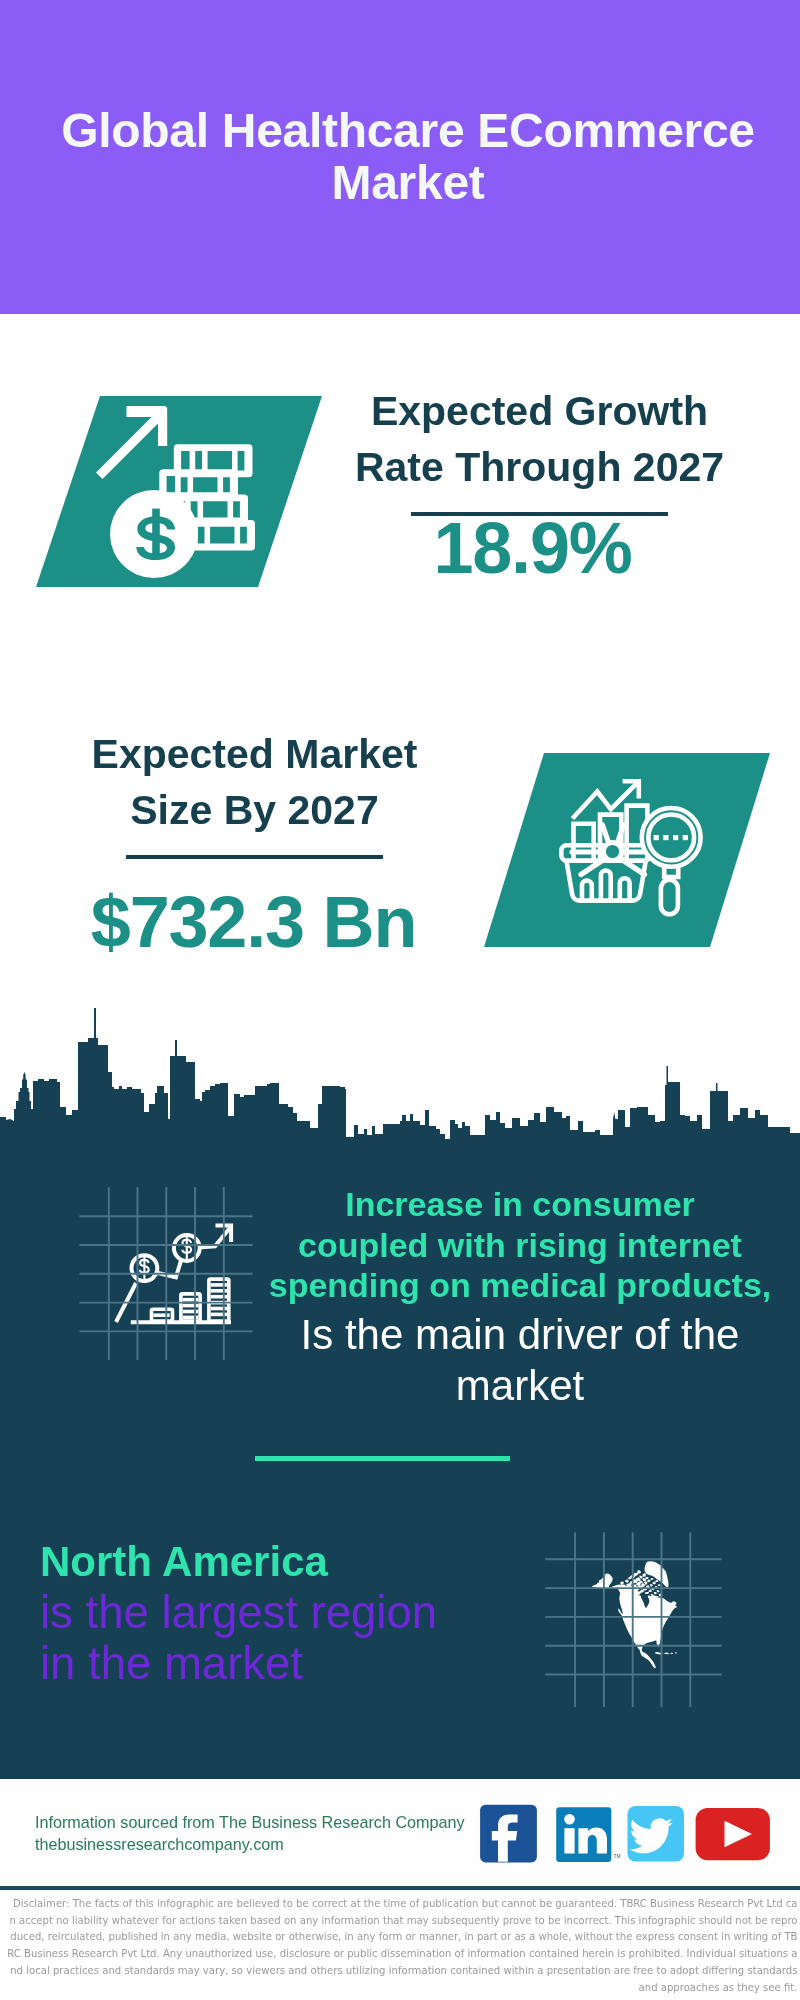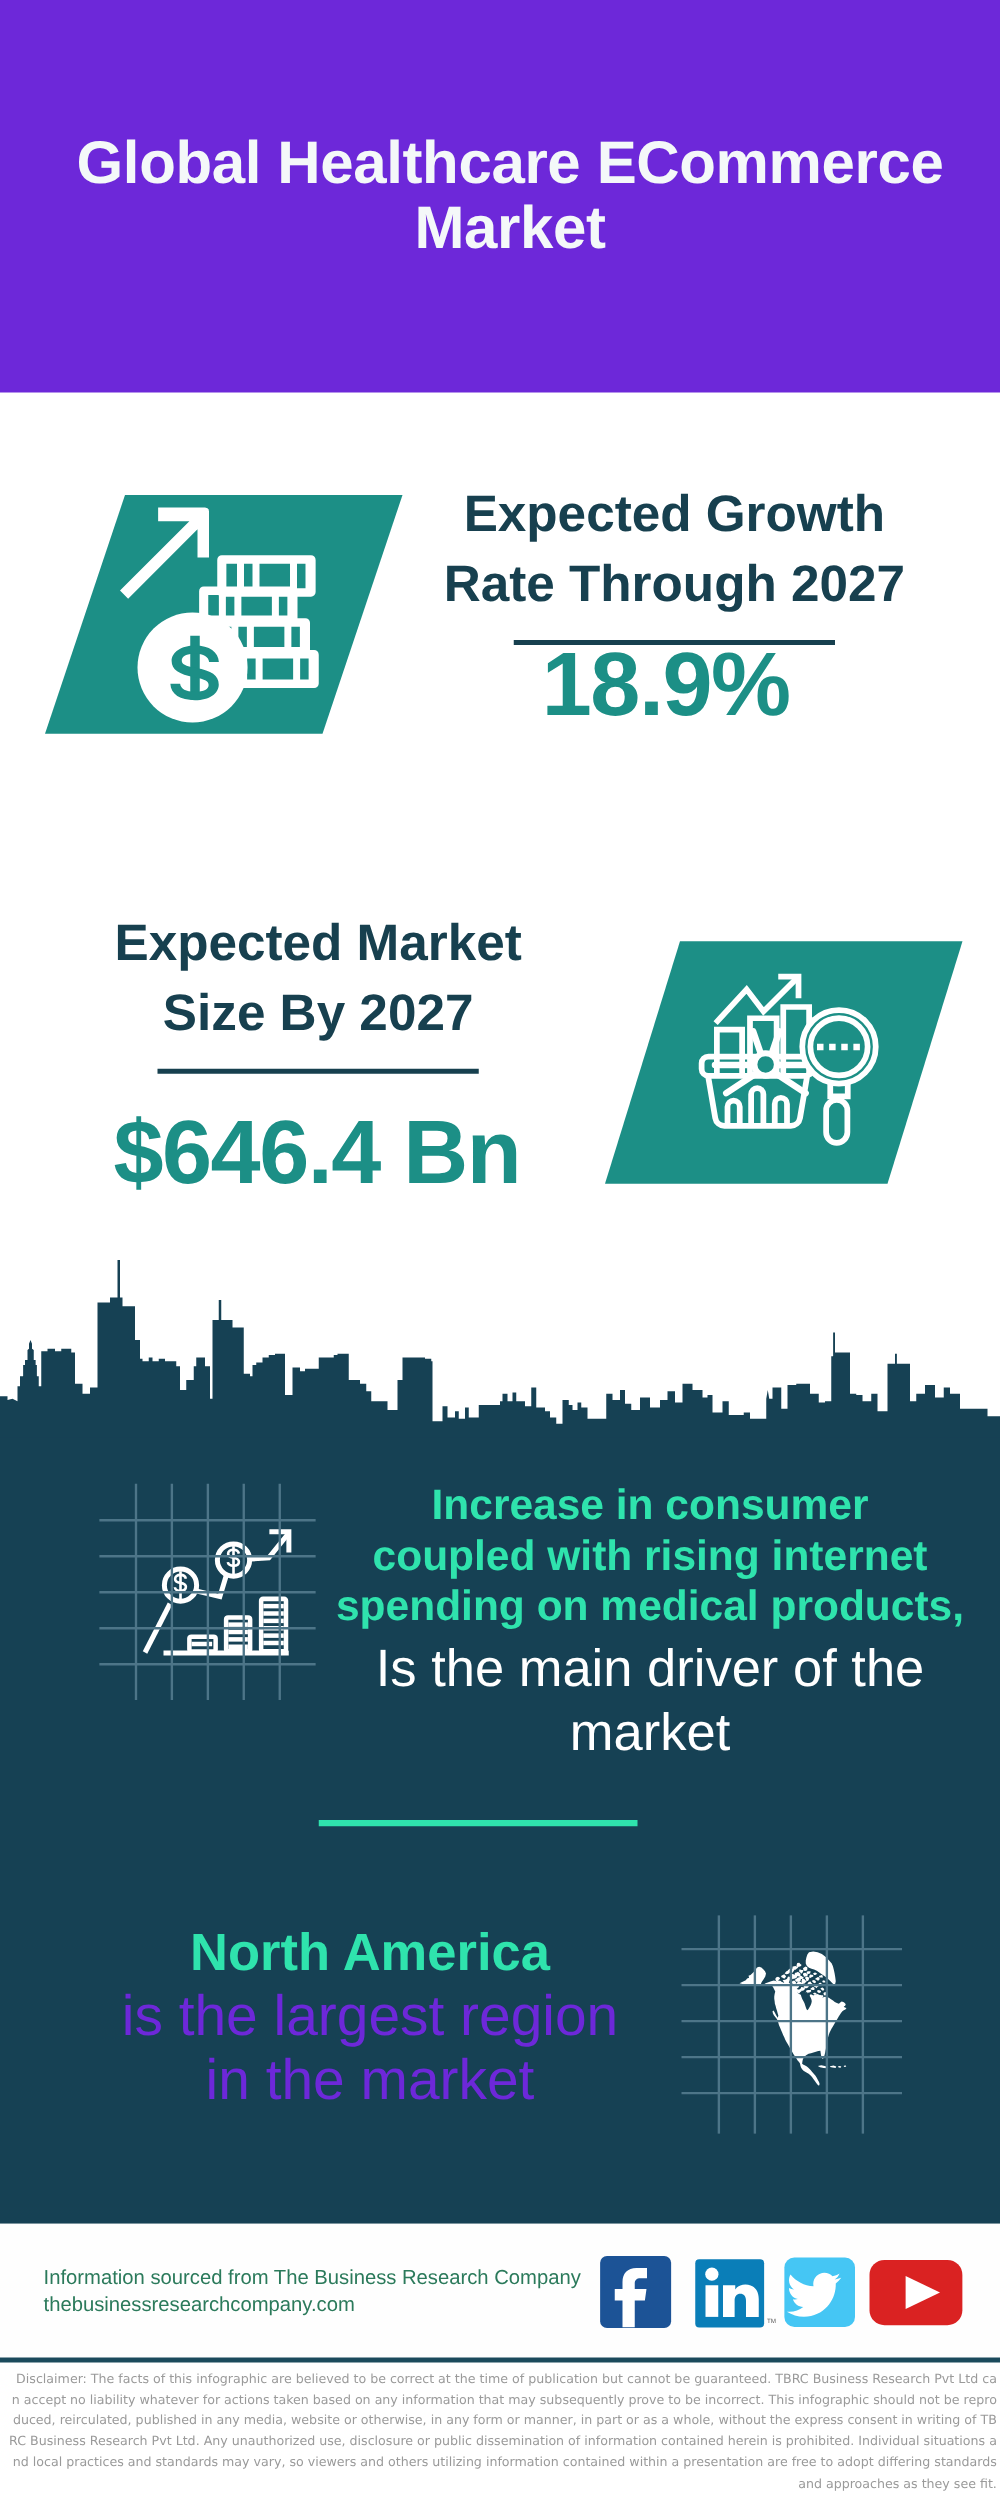--- a/index.html
+++ b/index.html
@@ -8,21 +8,21 @@
     font-family: "Liberation Sans", sans-serif;
     background:#ffffff;
     overflow:hidden;
     -webkit-font-smoothing: antialiased;
   }
   .page { position:relative; width:800px; height:2000px; background:#fff; }
 
   
   .header {
     position:absolute; left:0; top:0; width:800px; height:314px;
-    background:#6d28d9;
+    background:#8b5cf6;
   }
   .header-title {
     color:#f4f8f9;
     font-size:48px;
     font-weight:bold;
     line-height:52px;
     text-align:center;
     position:absolute; left:28px; top:105px; width:760px;
     letter-spacing:-0.3px;
   }
@@ -67,21 +67,21 @@
     color:#2FE3AD; font-weight:bold; font-size:34px; line-height:40.5px;
   }
   .driver-white {
     color:#ffffff; font-size:42px; line-height:51.4px; font-weight:400; padding-top:3px;
   }
   .driver-rule {
     position:absolute; left:255px; top:1456px; width:255px; height:5px; background:#2FE3AD;
   }
 
   .region {
-    position:absolute; left:40px; top:1538px; width:512px; text-align:center;
+    position:absolute; left:40px; top:1538px; width:512px; text-align:left;
   }
   .region-green { color:#2FE3AD; font-weight:bold; font-size:42px; line-height:47px; }
   .region-white { color:#6d28d9; font-size:45.5px; line-height:51.3px; font-weight:400; padding-top:2px; }
 
   
   .footer {
     position:absolute; left:0; top:1778.6px; width:800px; height:111.2px;
     background:#fefefe;
     border-bottom:4px solid #1b4a5c;
   }
@@ -145,21 +145,21 @@
       <div class="stat-value">18.9%</div>
     </div>
   </div>
 
   <div class="stat2">
     <div class="stat-text" style="left:64px; top:726px; width:381px;">
       <div class="stat-head">Expected Market Size By 2027</div>
     </div>
     <div class="stat-rule" style="position:absolute; left:126px; top:855px;"></div>
     <div class="stat-text" style="left:63px; top:886px; width:381px;">
-      <div class="stat-value">$646.4 Bn</div>
+      <div class="stat-value">$732.3 Bn</div>
     </div>
     <svg class="para" style="left:0px; top:0px;" width="800" height="2000" viewBox="0 0 800 2000">
       <polygon points="544,753 770,753 710,947 484,947" fill="#1C8F86"></polygon>
       <g fill="none" stroke="#ffffff" stroke-width="4.6" stroke-linejoin="miter">
 
         <path d="M572.5,818.5 L597.3,791.5 L610.8,809.2 L638.8,781.3"></path>
         <path d="M622.6,781.3 h16.2 v17.3"></path>
 
         <path d="M573.5,861 v-37.3 h20.2 v37.3"></path>
         <path d="M600,861 v-46.4 h21.3 v46.4"></path>

